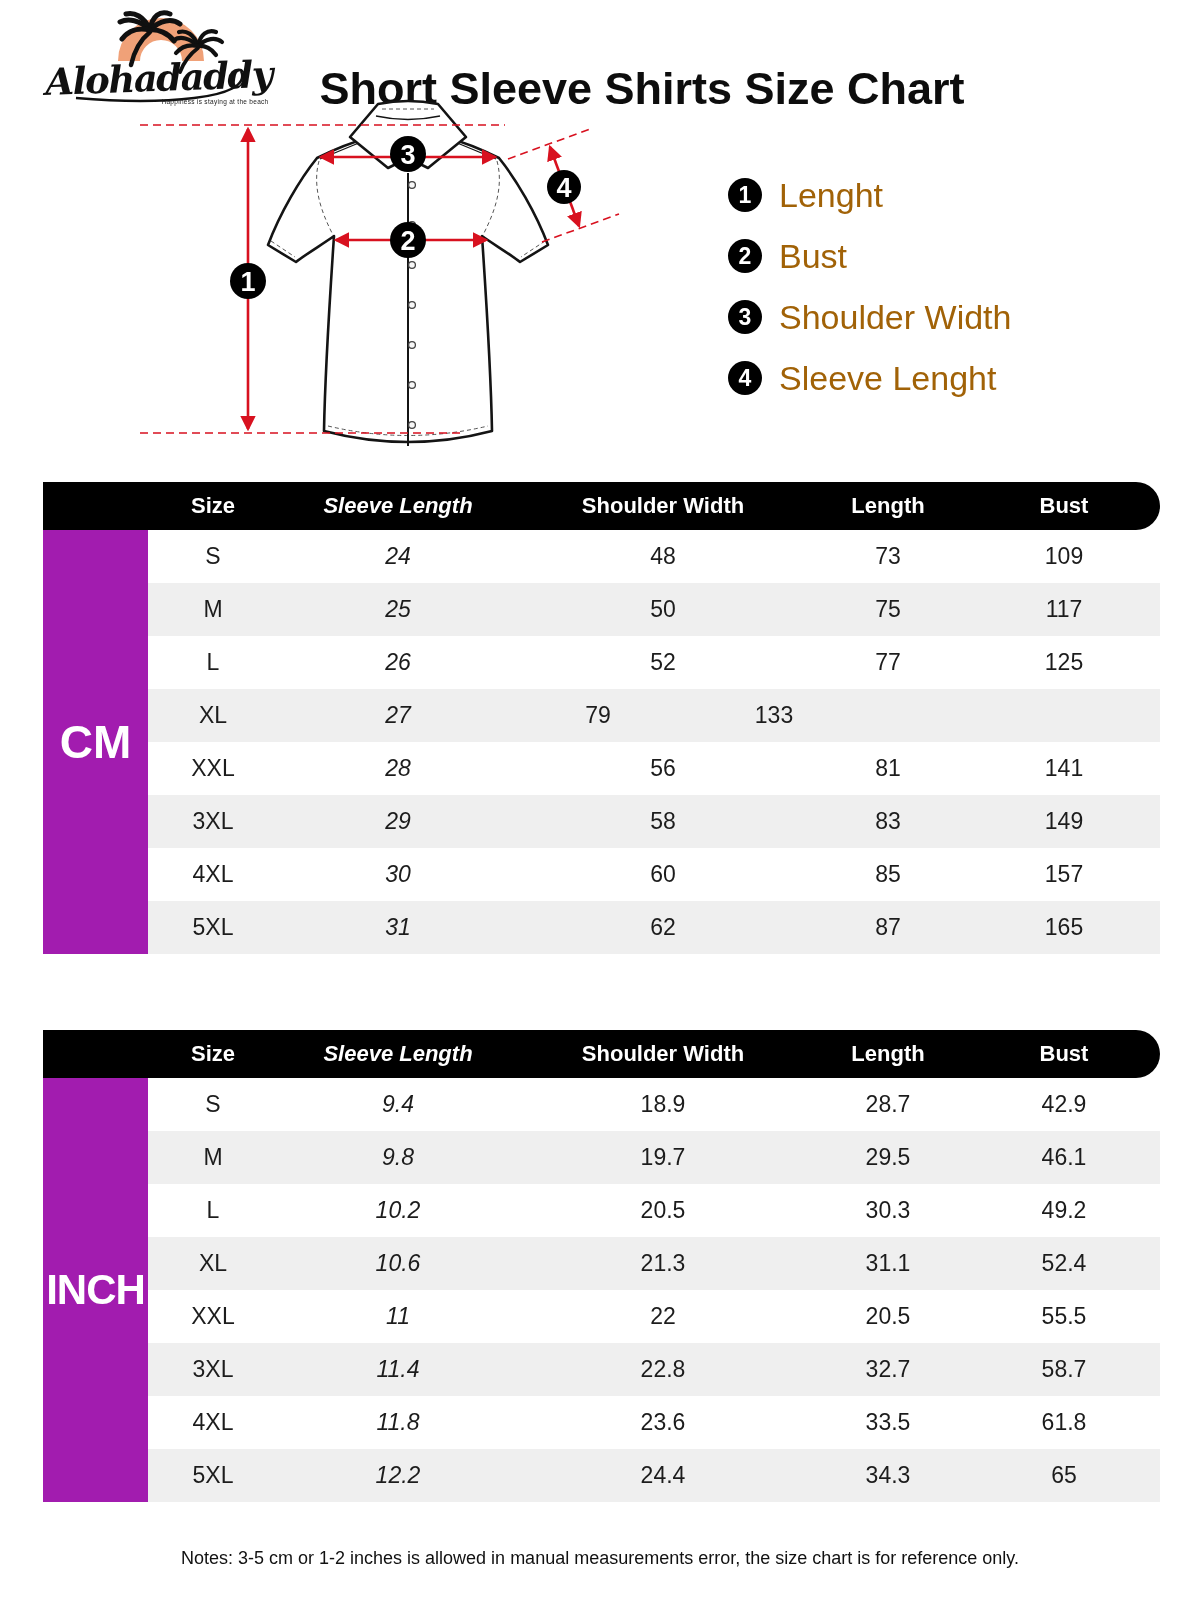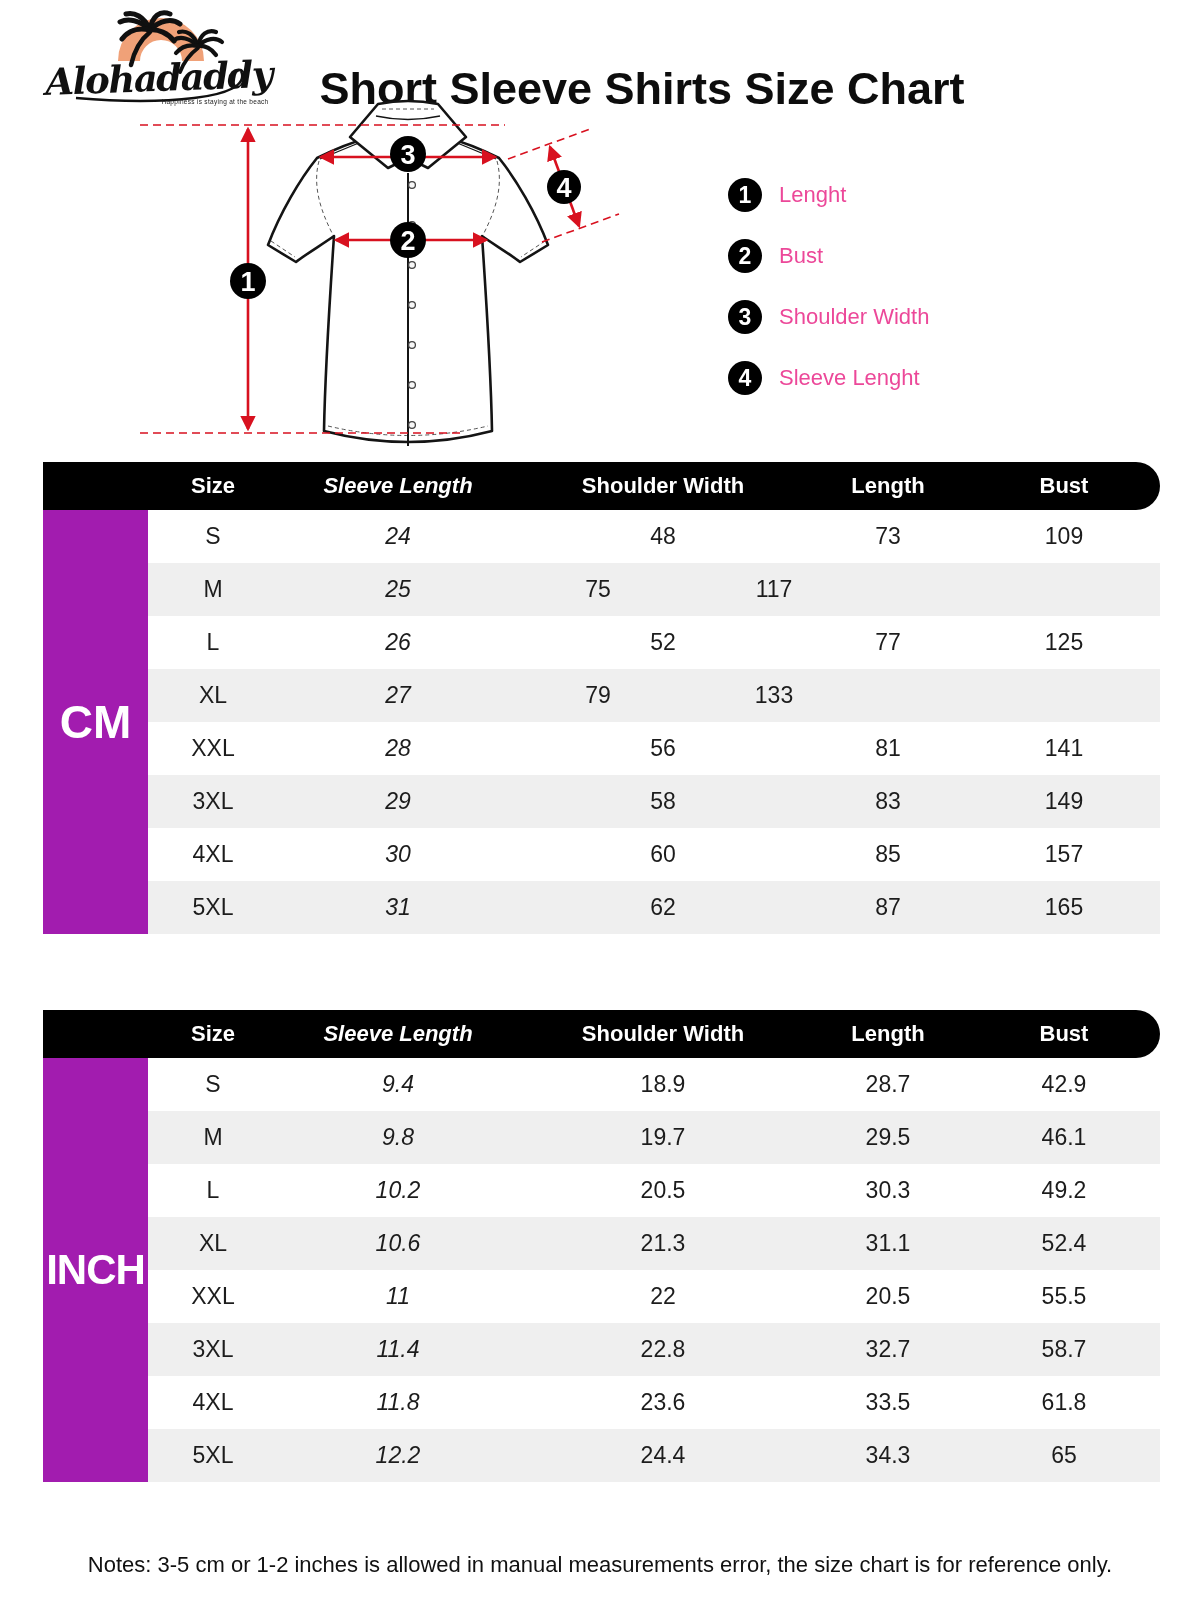--- a/index.html
+++ b/index.html
@@ -13,24 +13,24 @@
 
   
   .diagram{position:absolute;left:120px;top:95px;width:560px;height:360px;}
 
   
   .legend{position:absolute;left:728px;top:176px;}
   .legend-item{display:flex;align-items:center;height:38px;margin-bottom:23px;}
   .circle-num{width:34px;height:34px;border-radius:50%;background:#000;color:#fff;
               font-weight:bold;font-size:23px;display:flex;align-items:center;
               justify-content:center;margin-right:17px;flex:0 0 34px;}
-  .legend-label{font-size:22px;color:#ec4899;white-space:nowrap;}
-
-  
-  .size-table{position:absolute;left:43px;width:1117px;}
+  .legend-label{font-size:34px;color:#a16207;white-space:nowrap;}
+
+  
+  .size-table{position:absolute;left:43px;width:1117px;margin-top:20px;}
   #cm-table{top:462px;}
   #inch-table{top:1010px;}
   .thead{display:flex;align-items:center;height:48px;background:#000;
          border-radius:0 25px 25px 0;}
   .thead .spacer{width:105px;flex:0 0 105px;}
   .th{color:#fff;font-weight:bold;font-size:22px;text-align:center;}
   .tbody-wrap{display:flex;}
   .unit-band{width:105px;flex:0 0 105px;background:#a21caf;display:flex;
              align-items:center;justify-content:center;}
   .unit-label{color:#fff;font-weight:bold;}
@@ -41,21 +41,21 @@
   .tr.alt{background:#efefef;}
   .td{font-size:23px;color:#1c1c1c;text-align:center;}
   .col0{width:130px;flex:0 0 130px;}
   .col1{width:240px;flex:0 0 240px;font-style:italic;}
   .col2{width:290px;flex:0 0 290px;}
   .col3{width:160px;flex:0 0 160px;}
   .col4{width:192px;flex:0 0 192px;}
 
   
   .note{position:absolute;left:0;top:1530px;width:1200px;text-align:center;
-        font-size:22px;color:#111;}
+        font-size:18px;color:#111;}
 
   
   .shirt-line{fill:#ffffff;stroke:#141414;stroke-width:2.6;stroke-linejoin:round;}
   .seam{stroke:#141414;stroke-width:1.3;fill:none;}
   .stitch{stroke:#555;stroke-width:1;fill:none;stroke-dasharray:4 3;}
   .red-dash{stroke:#d8111f;stroke-width:1.6;stroke-dasharray:8 5;fill:none;}
   .red-arrow{stroke:#d8111f;stroke-width:2.6;fill:none;}
   .mk-circle{fill:#000;}
   .mk-num{fill:#fff;font-family:"Liberation Sans",sans-serif;font-weight:bold;
           font-size:27px;text-anchor:middle;dominant-baseline:central;}
@@ -198,20 +198,21 @@
           <div class="tr">
             <div class="td col0">S</div>
             <div class="td col1">24</div>
             <div class="td col2">48</div>
             <div class="td col3">73</div>
             <div class="td col4">109</div>
           </div>
           <div class="tr alt">
             <div class="td col0">M</div>
             <div class="td col1">25</div>
+            <div class="td col2">50</div>
             <div class="td col3">75</div>
             <div class="td col4">117</div>
           </div>
           <div class="tr">
             <div class="td col0">L</div>
             <div class="td col1">26</div>
             <div class="td col2">52</div>
             <div class="td col3">77</div>
             <div class="td col4">125</div>
           </div>

